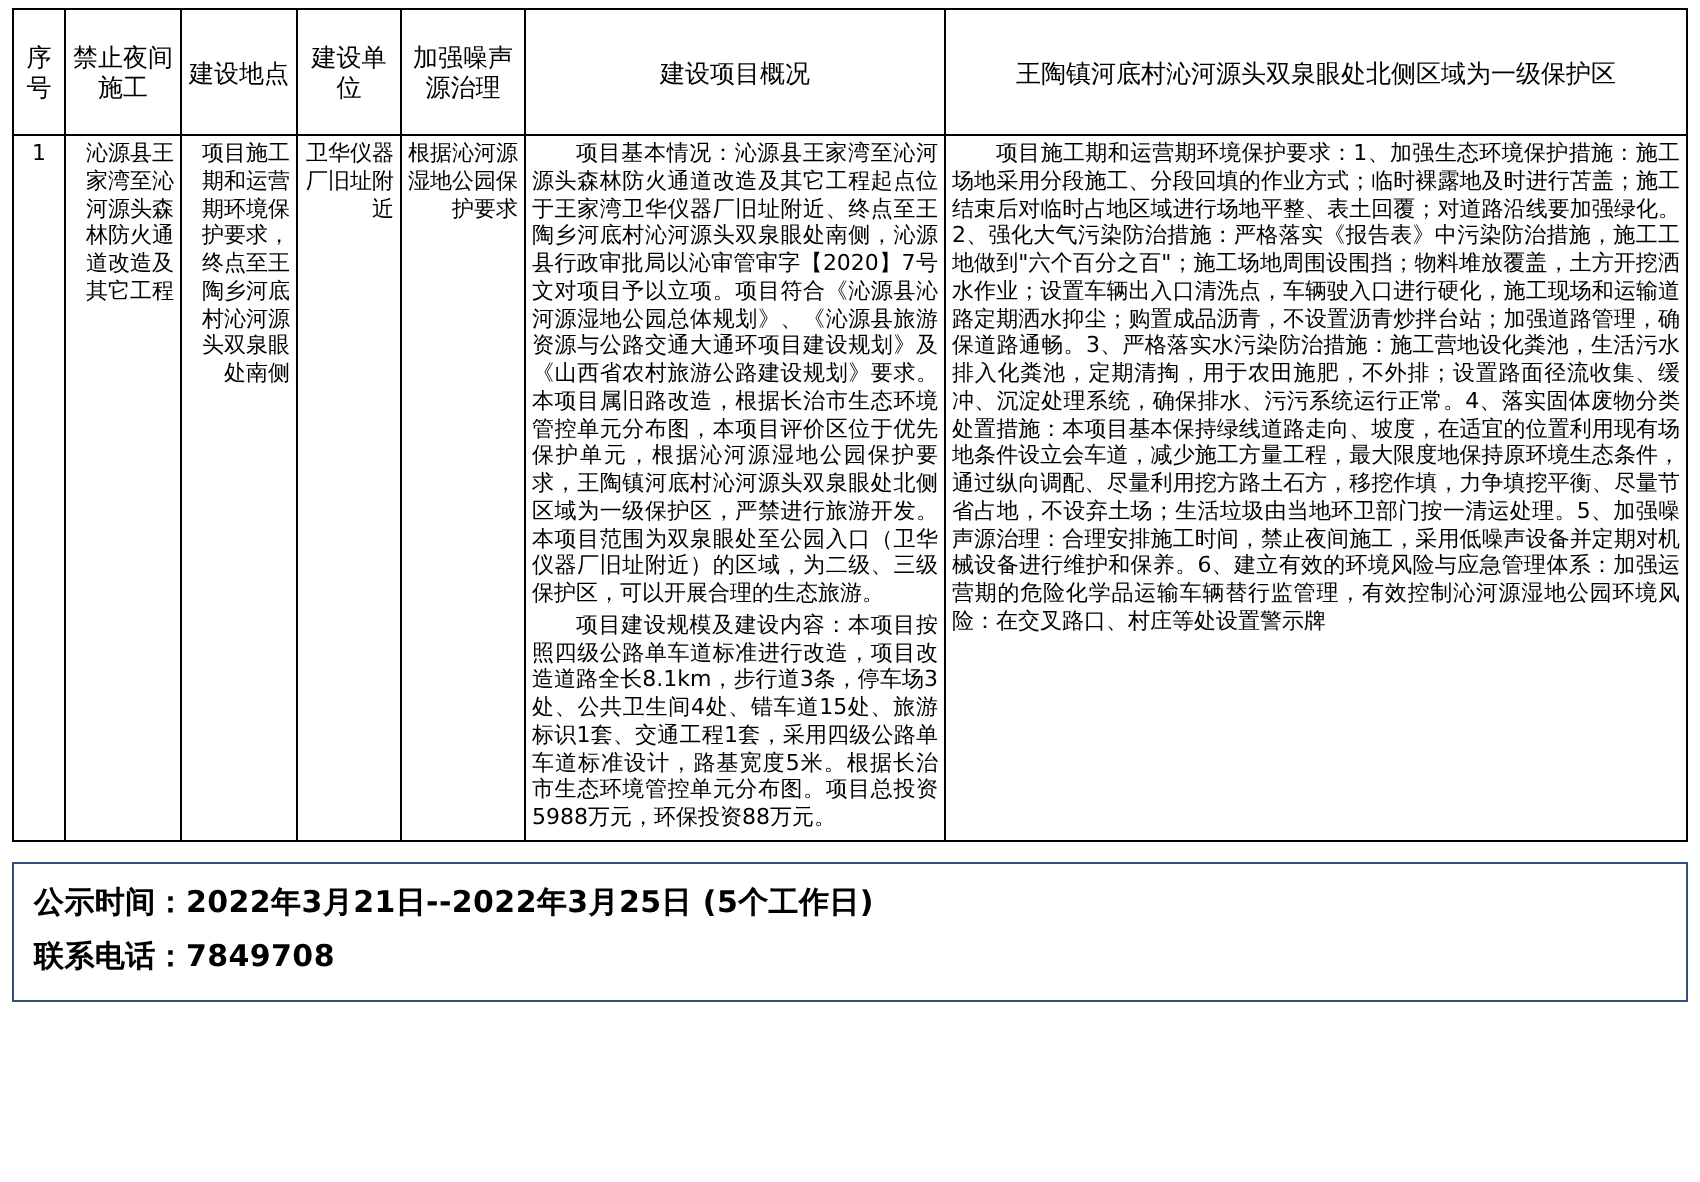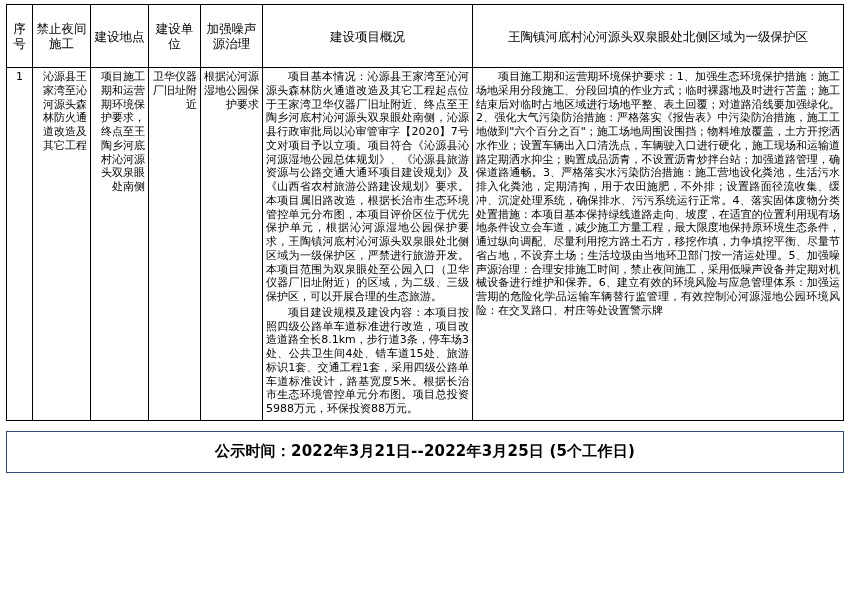--- a/index.html
+++ b/index.html
@@ -86,21 +86,20 @@
     width: 838px;
     border: 1px solid #2f4f7f;
     box-sizing: border-box;
     padding: 7px 10px 8px 10px;
   }
   .footer .line {
     font-size: 15px;
     line-height: 1.7;
     font-weight: bold;
     letter-spacing: 0.2px;
-    text-align: center;
   }
   .footer .line.second {
     margin-top: 2px;
   }
   .footer .num {
     font-family: "DejaVu Sans", "Liberation Sans", sans-serif;
   }
 </style>
 </head>
 <body>
@@ -143,15 +142,18 @@
             <p>项目施工期和运营期环境保护要求：1、加强生态环境保护措施：施工场地采用分段施工、分段回填的作业方式；临时裸露地及时进行苫盖；施工结束后对临时占地区域进行场地平整、表土回覆；对道路沿线要加强绿化。2、强化大气污染防治措施：严格落实《报告表》中污染防治措施，施工工地做到"六个百分之百"；施工场地周围设围挡；物料堆放覆盖，土方开挖洒水作业；设置车辆出入口清洗点，车辆驶入口进行硬化，施工现场和运输道路定期洒水抑尘；购置成品沥青，不设置沥青炒拌台站；加强道路管理，确保道路通畅。3、严格落实水污染防治措施：施工营地设化粪池，生活污水排入化粪池，定期清掏，用于农田施肥，不外排；设置路面径流收集、缓冲、沉淀处理系统，确保排水、污污系统运行正常。4、落实固体废物分类处置措施：本项目基本保持绿线道路走向、坡度，在适宜的位置利用现有场地条件设立会车道，减少施工方量工程，最大限度地保持原环境生态条件，通过纵向调配、尽量利用挖方路土石方，移挖作填，力争填挖平衡、尽量节省占地，不设弃土场；生活垃圾由当地环卫部门按一清运处理。5、加强噪声源治理：合理安排施工时间，禁止夜间施工，采用低噪声设备并定期对机械设备进行维护和保养。6、建立有效的环境风险与应急管理体系：加强运营期的危险化学品运输车辆替行监管理，有效控制沁河源湿地公园环境风险：在交叉路口、村庄等处设置警示牌</p>
           </td>
       </tr>
     </tbody>
   </table>
 
   <div class="footer">
     <div class="line">
       <span>公示时间：</span><span class="num">2022年3月21日--2022年3月25日 (5个工作日)</span>
     </div>
+    <div class="line second">
+      <span>联系电话：</span><span class="num">7849708</span>
+    </div>
   </div>
 
 </div>
 
 </body></html>

